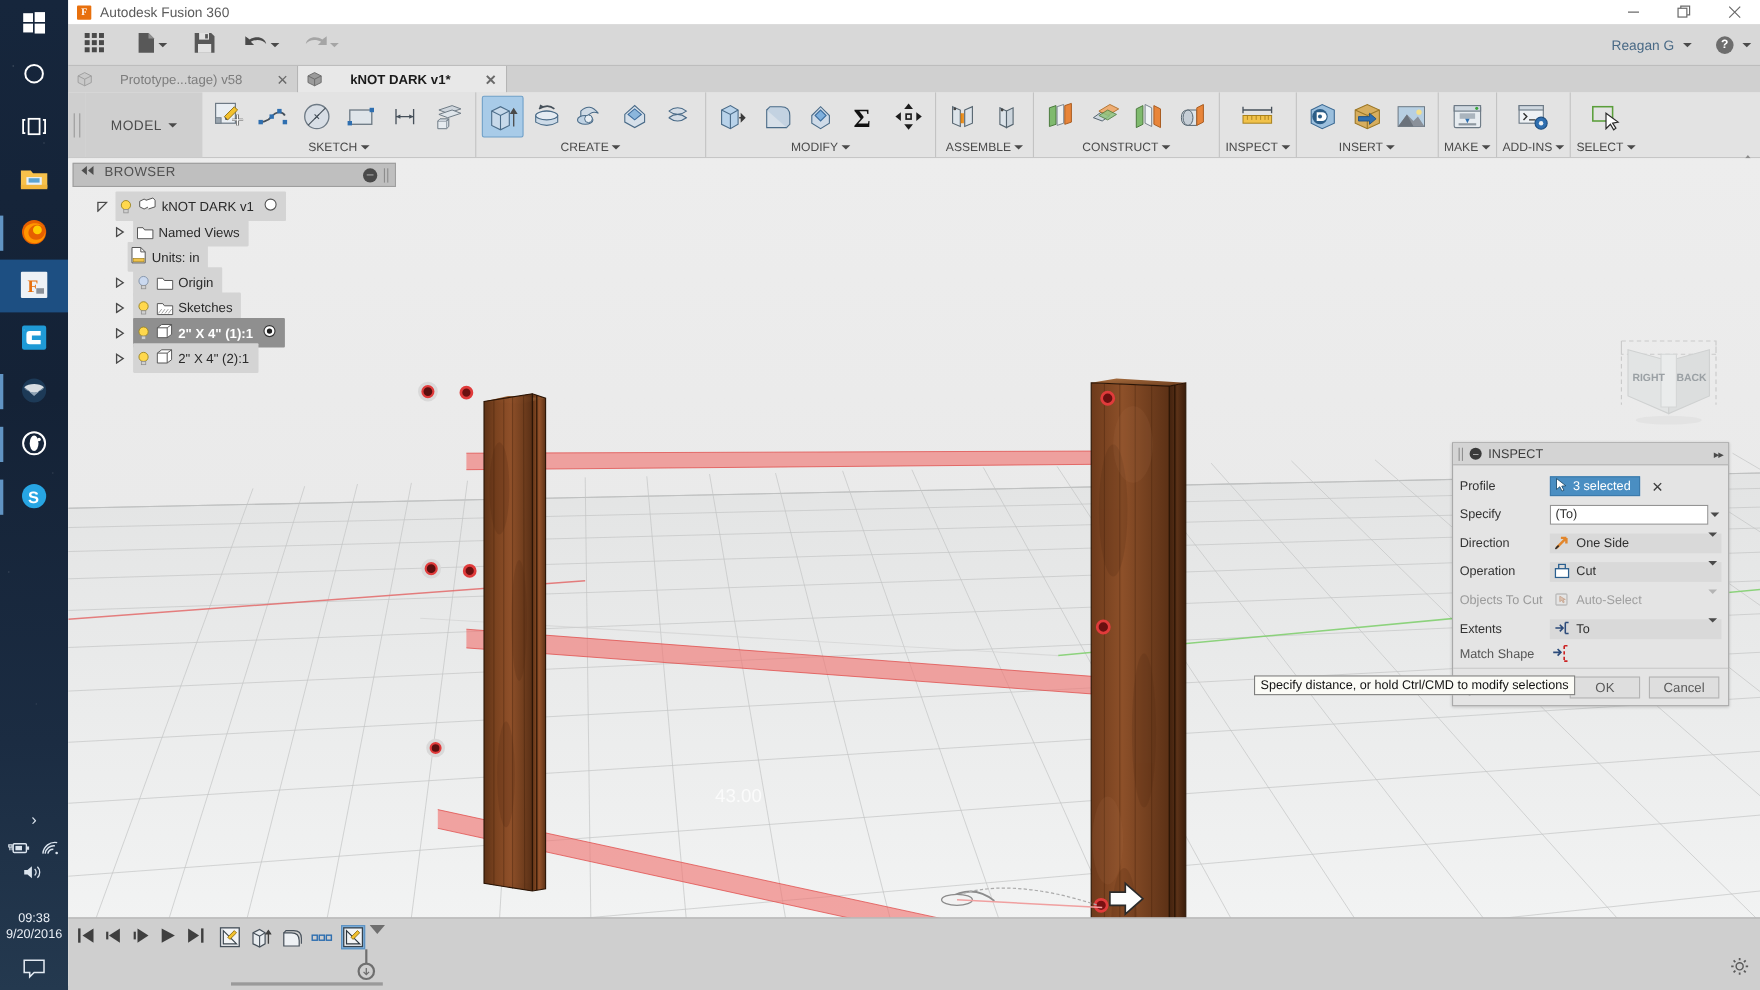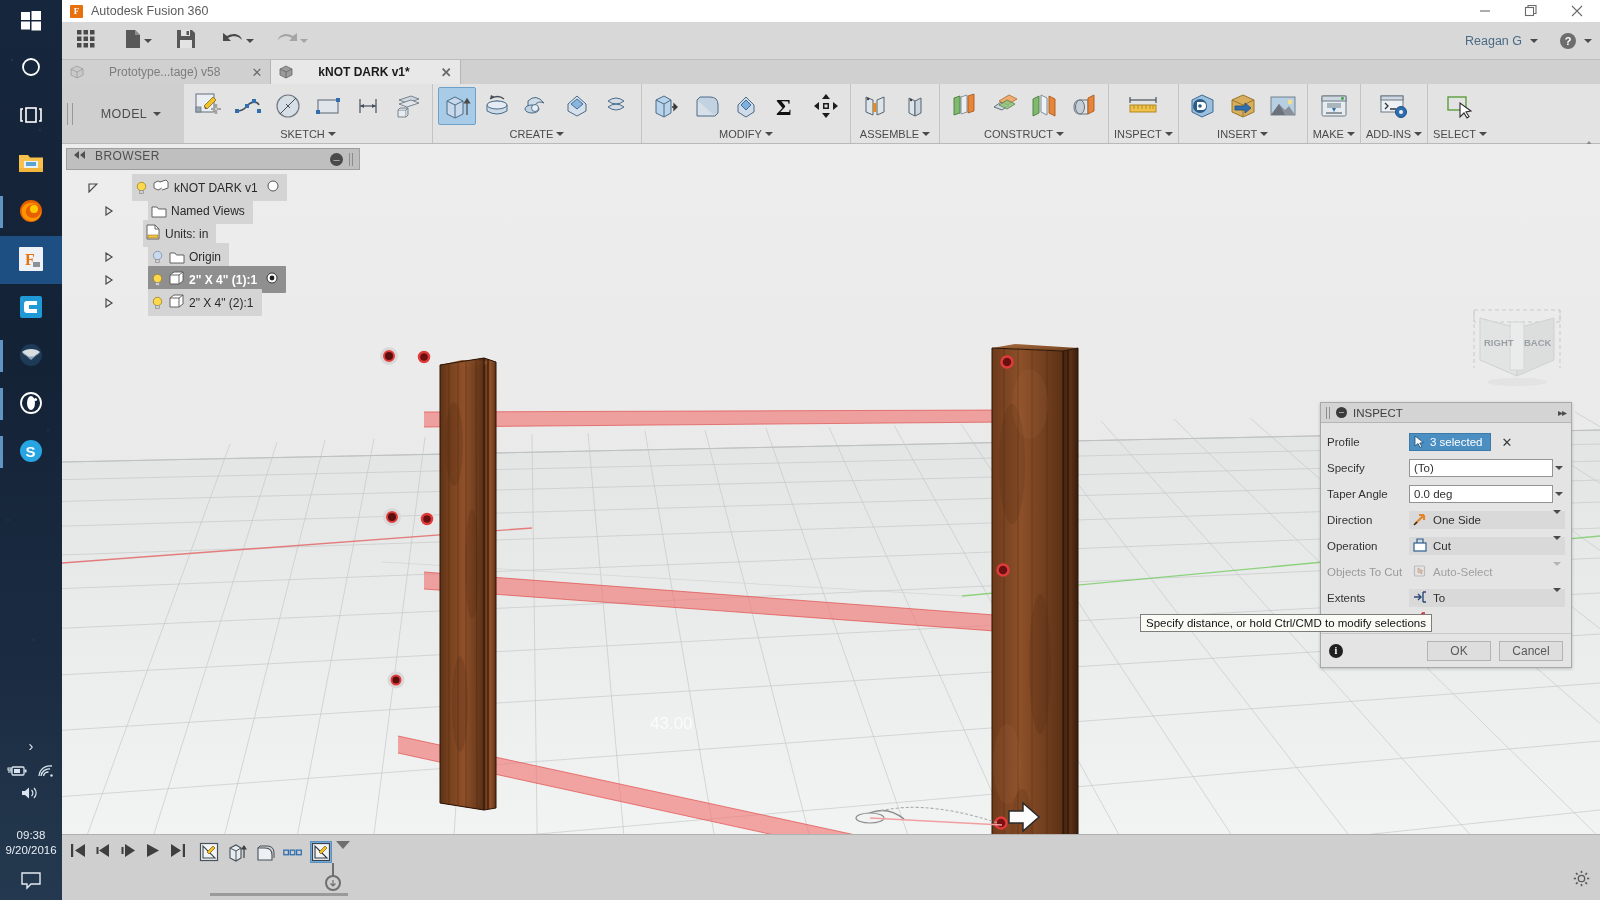--- a/index.html
+++ b/index.html
@@ -138,21 +138,21 @@
   #browser-hdr {
     height:22px; background:#bfbfbf; border:1px solid #9e9e9e;
     display:flex; padding:0 6px; gap:8px; color:#4f4f4f;
   }
   #browser-hdr .lbl{ letter-spacing:.4px; }
   .hdr-dot{ width:13px;height:13px;border-radius:50%;background:#4a4a4a;color:#bfbfbf;
             display:flex;align-items:center;justify-content:center;font-size:11px;line-height:1;}
   .hdr-grip{ width:4px;height:13px;border-left:1px solid #8c8c8c;border-right:1px solid #8c8c8c;}
   #browser-tree { padding-top:6px; }
   .tnode { height:23px; display:flex; align-items:center; gap:5px; color:#2a2a2a; }
-  .tnode .hit { display:flex; align-items:center; gap:5px; background:#d4d4d4; border-radius:1px; padding:2px 8px 2px 3px; height:27px;margin-left:27px;}
+  .tnode .hit { display:flex; align-items:center; gap:5px; background:#d4d4d4; border-radius:1px; padding:2px 8px 2px 3px; height:27px;}
   .tnode.sel .hit { background:#8f8f8f; color:#fff; font-weight:bold; }
   .tw { width:14px; display:flex; align-items:center; justify-content:center; }
   .bulb { width:13px; height:14px; }
   .folder { width:15px;height:12px; }
 
   
   #viewcube { position:absolute; right:28px; top:152px; width:110px; height:100px; }
 
   
   #extrude {
@@ -1097,20 +1097,42 @@
               </span>
               <span class="folder">
                 <svg width="16" height="13" viewBox="0 0 16 13">
                     <path d="M1 2 h5 l1.5 2 h7.5 v8 h-14 z" fill="#fff" stroke="#555" stroke-width=".9"></path>
                   </svg>
               </span>
               <span>Origin</span>
             </span>
           </div>
 
+          <div class="tnode" style="padding-left:36px;">
+            <span class="tw">
+              <svg width="10" height="10" viewBox="0 0 10 10">
+                  <path d="M2 1 L8 5 L2 9 Z" fill="none" stroke="#4a4a4a" stroke-width="1.2"></path>
+                </svg>
+            </span>
+            <span class="hit">
+              <span class="bulb">
+                <svg width="13" height="14" viewBox="0 0 13 14">
+                    <circle cx="6.5" cy="5.5" r="4.2" fill="#ffd84d" stroke="#9a8320" stroke-width=".8"></circle>
+                    <rect x="4.5" y="9.5" width="4" height="3" fill="#cfcfcf" stroke="#8f8f8f" stroke-width=".7"></rect>
+                  </svg>
+              </span>
+              <span class="folder">
+                <svg width="16" height="13" viewBox="0 0 16 13">
+                  <path d="M1 2 h5 l1.5 2 h7.5 v8 h-14 z" fill="#fff" stroke="#555" stroke-width=".9"></path>
+                  <path d="M2 11 l3 -4 M5 11 l3 -4 M8 11 l3 -4 M11 11 l3 -4" stroke="#888" stroke-width=".7"></path>
+                </svg>
+              </span>
+              <span>Sketches</span>
+            </span>
+          </div>
 
           <div class="tnode sel" style="padding-left:36px;">
             <span class="tw">
               <svg width="10" height="10" viewBox="0 0 10 10">
                   <path d="M2 1 L8 5 L2 9 Z" fill="none" stroke="#4a4a4a" stroke-width="1.2"></path>
                 </svg>
             </span>
             <span class="hit">
               <span class="bulb">
                 <svg width="13" height="14" viewBox="0 0 13 14">
@@ -1189,31 +1211,20 @@
             <div class="exfield">
               <div class="txtbox">
                 <span>(To)</span>
               </div>
               <span class="fieldcaret">
                   <span class="caret-d"></span>
                 </span>
             </div>
           </div>
 
-          <div class="exrow">
-            <div class="exlabel">Taper Angle</div>
-            <div class="exfield">
-              <div class="txtbox">
-                <span>0.0 deg</span>
-              </div>
-              <span class="fieldcaret">
-                  <span class="caret-d"></span>
-                </span>
-            </div>
-          </div>
 
           <div class="exrow">
             <div class="exlabel">Direction</div>
             <div class="exfield">
               <div class="dd">
                 <span>
                   <svg width="14" height="14" viewBox="0 0 14 14">
                       <path d="M2 12 L11 3 M11 3 L6 3 M11 3 L11 8" stroke="#e2862c" stroke-width="2.2" fill="none"></path>
                       <path d="M1 13 L4 10" stroke="#2a2a2a" stroke-width="1.4"></path>
                     </svg>

